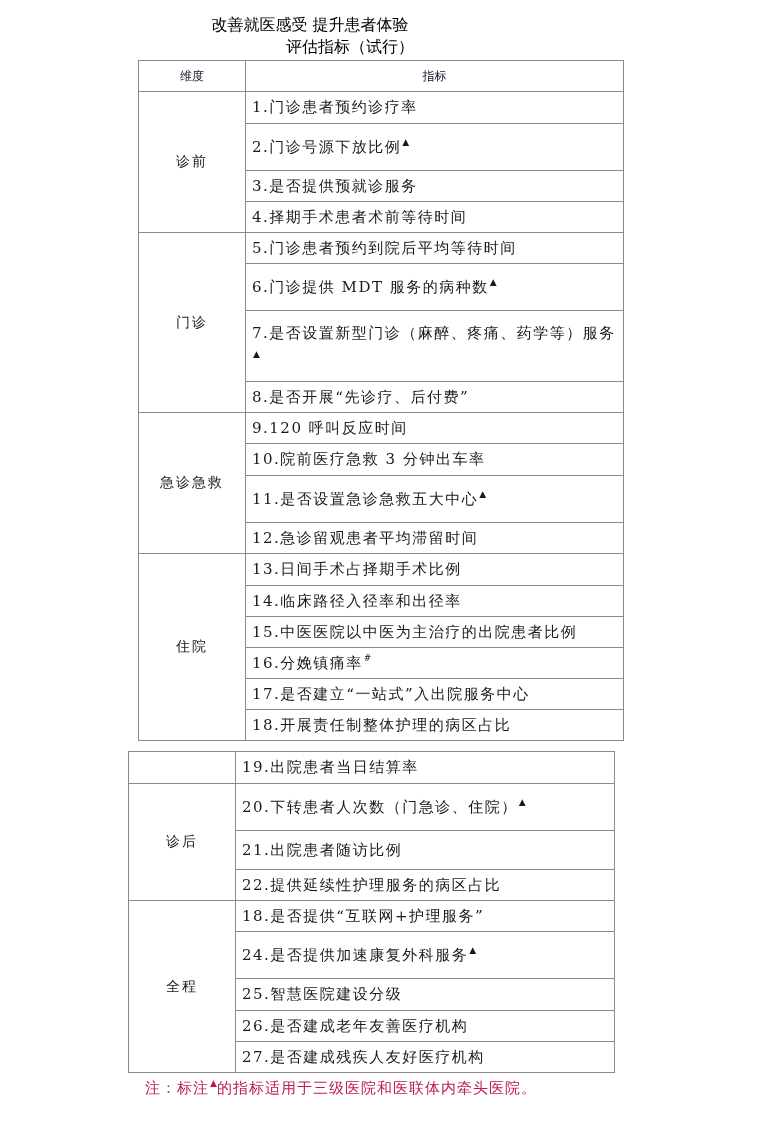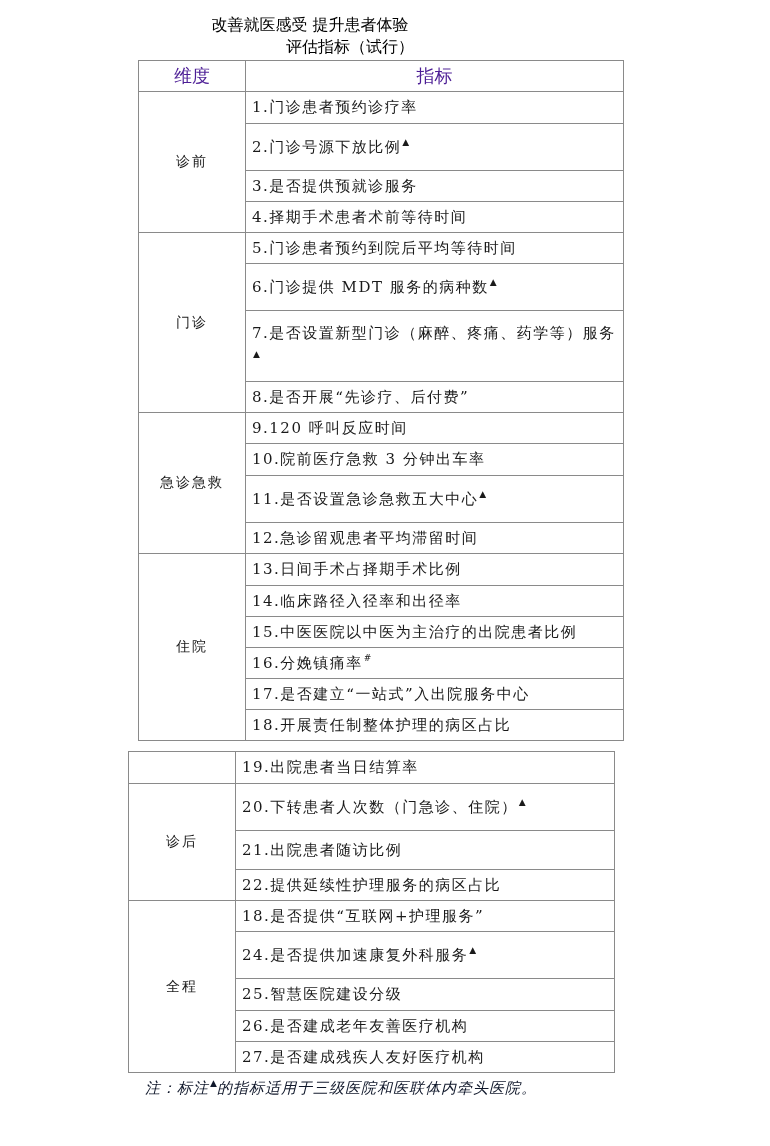--- a/index.html
+++ b/index.html
@@ -16,38 +16,37 @@
   .title.t1 { top: 15px; }
   .title.t2 { top: 37px; padding-left: 40px; }
   .tbl {
     position: absolute; border-collapse: collapse; table-layout: fixed;
   }
   .tbl td, .tbl th {
     border: 1.3px solid #8a8a8a; padding: 0; vertical-align: middle;
   }
   .tbl th {
     font-family: "DejaVu Sans", "Liberation Sans", sans-serif;
-    font-weight: normal; font-size: 18px; text-align: center; color: #4c1d95;
+    font-weight: normal; font-size: 12px; text-align: center; color: #0f172a;
   }
   .tbl td.dim {
     text-align: center; font-size: 14px; letter-spacing: 2px;
     font-family: Liberation Sans, sans-serif;
   }
   .tbl td.ind {
     font-size: 15px; padding-left: 6px; letter-spacing: 1.5px; white-space: nowrap;
   }
   .tbl td.ind.wrap { white-space: normal; line-height: 21px; }
   .sup { font-size: 9px; vertical-align: 7px; margin-left: 1px; letter-spacing: 0; }
   #t1 { left: 138px; top: 60px; width: 486px; }
   #t2 { left: 128px; top: 751px; width: 487px; }
   .col1 { width: 107px; }
   .note {
-    position: absolute; font-size: 15px; letter-spacing: 1px; color: #0f172a;
+    position: absolute; font-size: 15px; letter-spacing: 1px; color: #be185d;
     font-family: "DejaVu Sans", "Liberation Sans", sans-serif;
-    font-style: italic;
   }
   .note.n1 { left: 145px; top: 1078px; }
   .note.n2 { left: 180px; top: 1164px; }
 </style>
 </head>
 <body>
 
 <div class="title t1">改善就医感受  提升患者体验</div>
 <div class="title t2">评估指标（试行）</div>
 

